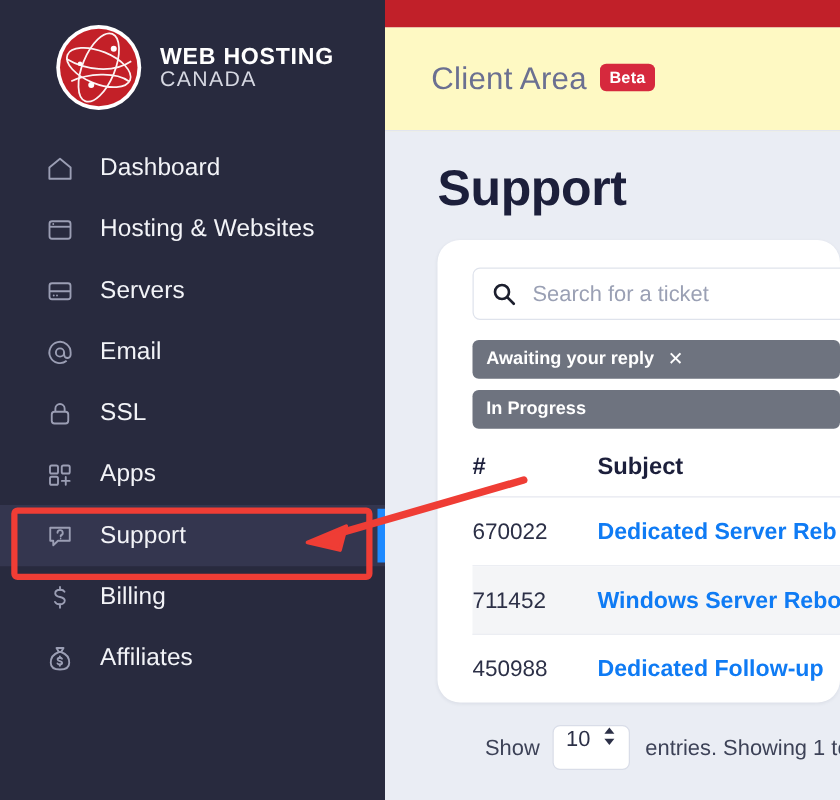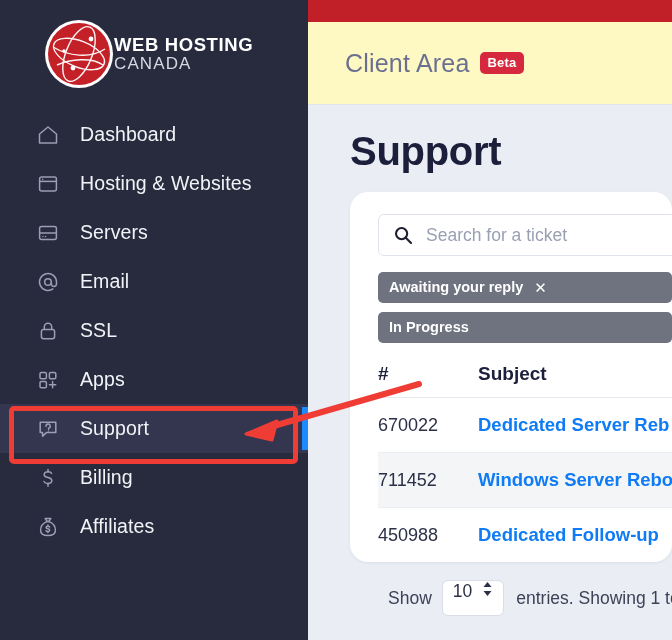--- a/index.html
+++ b/index.html
@@ -41,21 +41,21 @@
     height: 62px;
     flex: 0 0 62px;
     border-radius: 50%;
     background: #c32028;
     position: relative;
     box-shadow: 0 0 0 3px #ffffff;
     overflow: hidden;
   }
   .logo-mark svg { display:block; }
   .brand-text {
-    margin-left: 4px;
+    margin-left: 18px;
     line-height: 1.08;
   }
   .brand-line1 {
     color: #ffffff;
     font-size: 18.5px;
     font-weight: bold;
     letter-spacing: .6px;
   }
   .brand-line2 {
     color: #d6d8e2;

